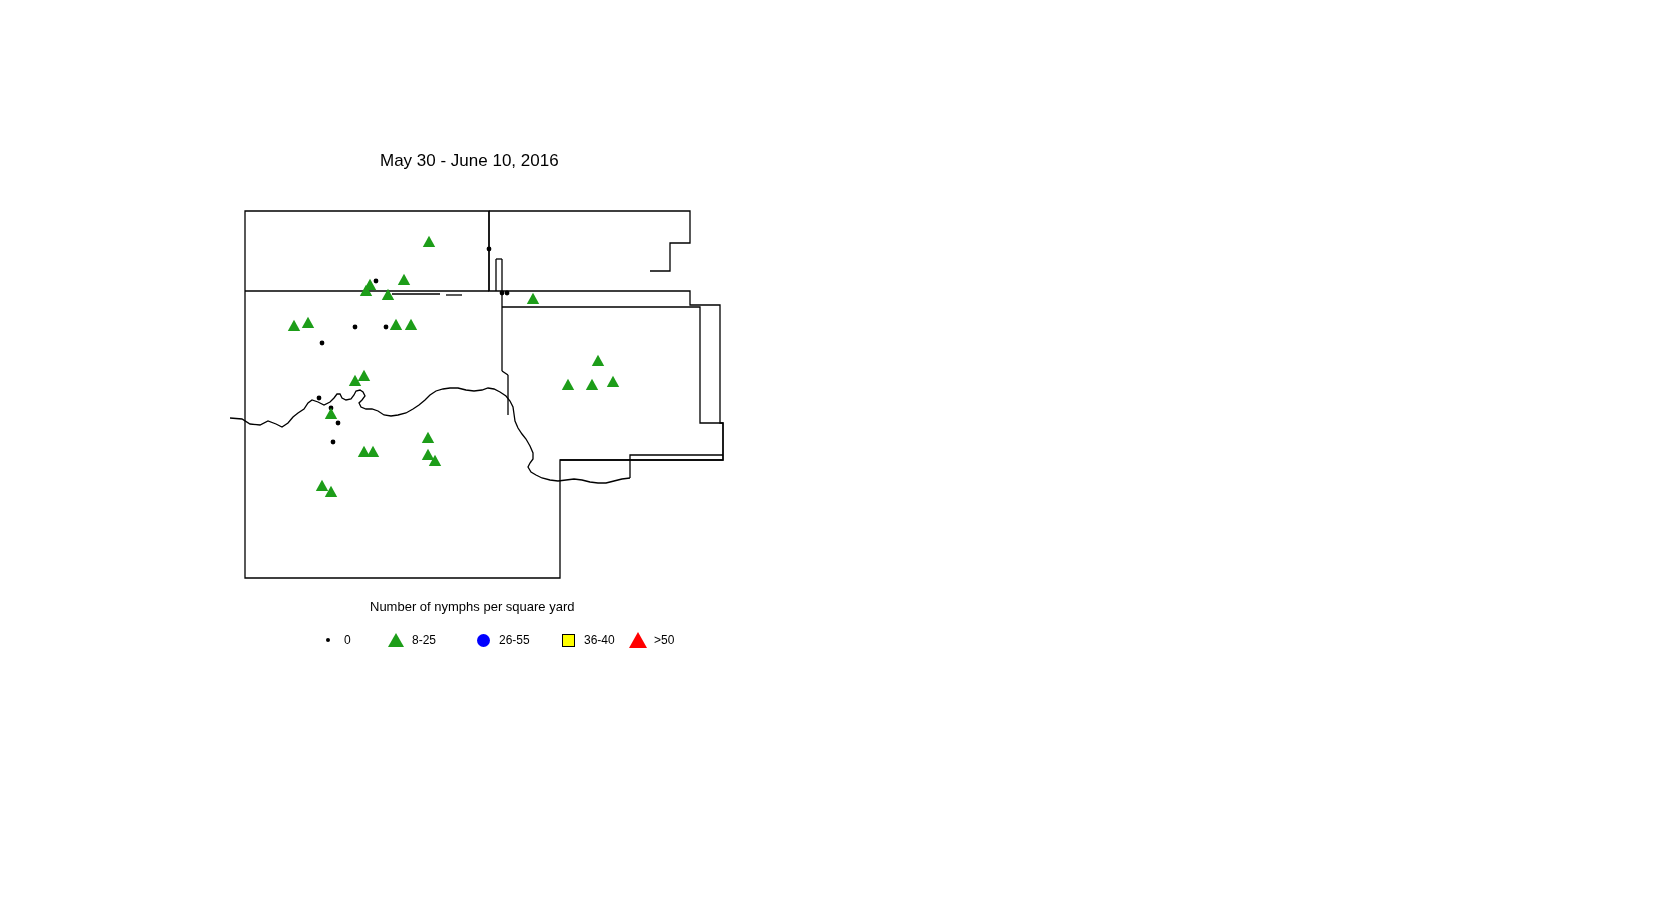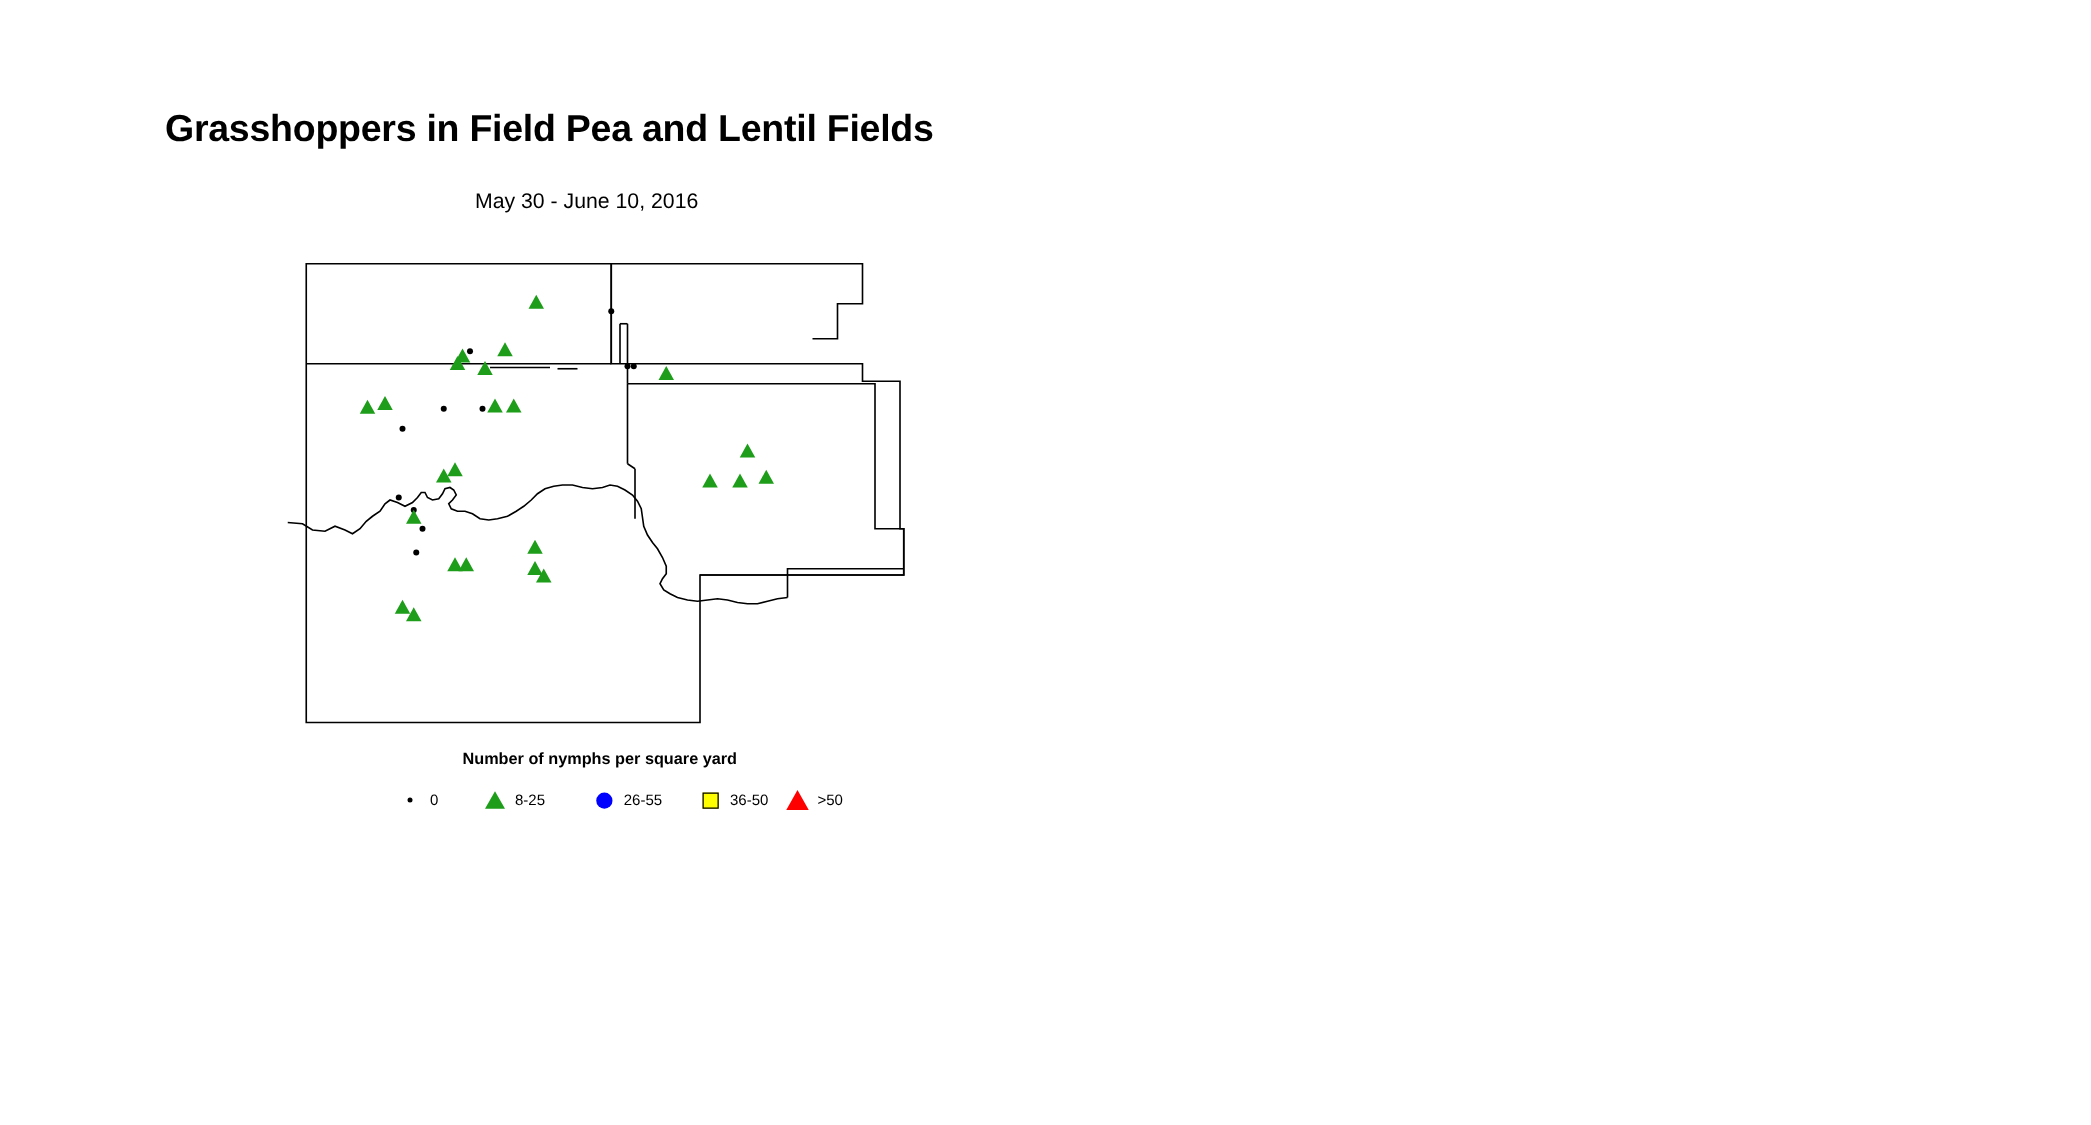--- a/index.html
+++ b/index.html
@@ -50,21 +50,21 @@
   #map-svg {
     display: block;
     width: 520px;
     height: 400px;
   }
   .legend-title {
     position: absolute;
     left: 370px;
     top: 600px;
     font-size: 13px;
-    font-weight: bold;
+    font-weight: normal;
     white-space: nowrap;
     line-height: 1;
   }
   #legend-row {
     position: absolute;
     left: 318px;
     top: 628px;
     height: 24px;
     width: 420px;
   }
@@ -117,21 +117,20 @@
     border-left: 9px solid transparent;
     border-right: 9px solid transparent;
     border-bottom: 16px solid #ff0000;
   }
 </style>
 </head>
 <body>
 
 <div id="page-root">
 
-  <div class="title">Grasshoppers in Field Pea and Lentil Fields</div>
 
   <div class="subtitle">May 30 - June 10, 2016</div>
 
   <div id="map-figure">
     <svg id="map-svg" viewBox="0 0 520 400">
       <g fill="none" stroke="#000000" stroke-width="1.3" stroke-linejoin="miter" stroke-linecap="butt" shape-rendering="geometricPrecision">
 
         <path d="M 15,16 L 259,16 L 259,96 L 460,96 L 460,110 L 490,110 L 490,228
                  L 493,228 L 493,265 L 330,265 L 330,383 L 15,383 Z"></path>
 
@@ -227,21 +226,21 @@
       <div class="legend-item" style="left: 155px;">
         <span class="legend-swatch">
           <span class="sym-circle-blue"></span>
         </span>
         <span class="legend-label">26-55</span>
       </div>
       <div class="legend-item" style="left: 240px;">
         <span class="legend-swatch">
           <span class="sym-square-yellow"></span>
         </span>
-        <span class="legend-label">36-50</span>
+        <span class="legend-label">36-40</span>
       </div>
       <div class="legend-item" style="left: 310px;">
         <span class="legend-swatch">
           <span class="sym-tri-red"></span>
         </span>
         <span class="legend-label">&gt;50</span>
       </div>
     </div>
 
 </div>

